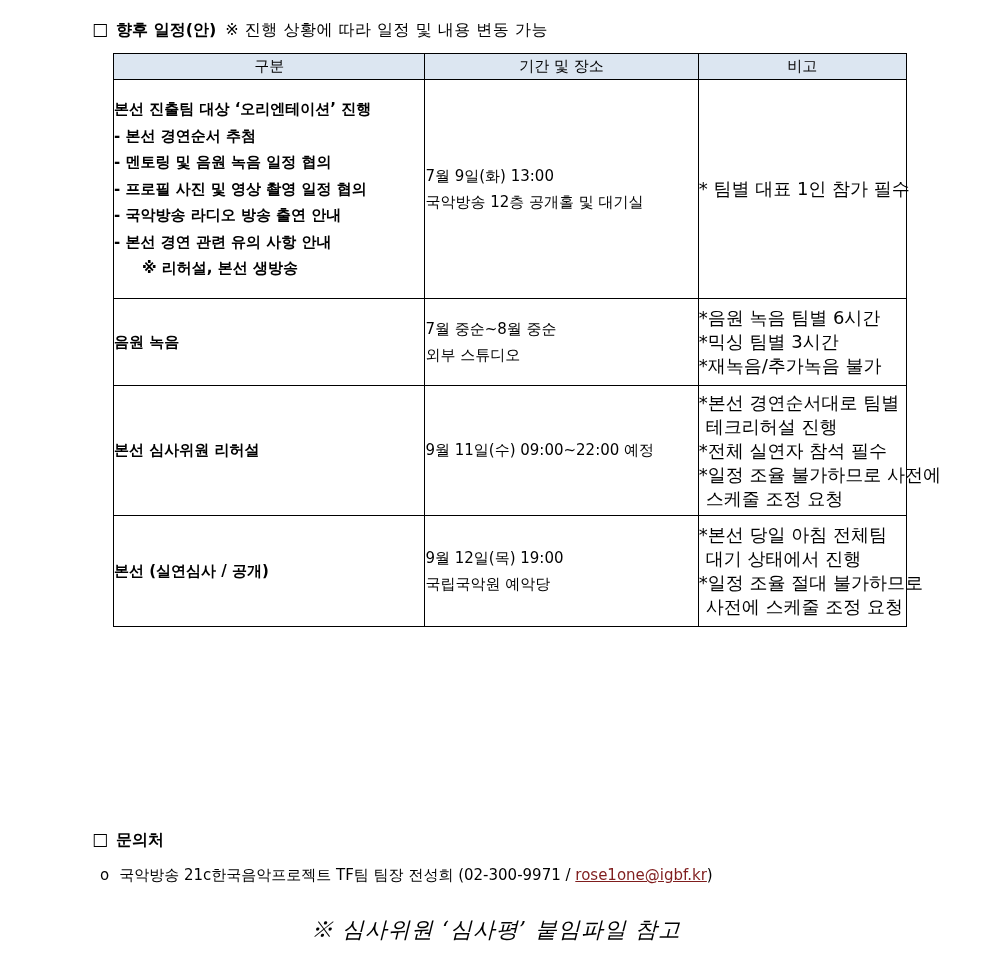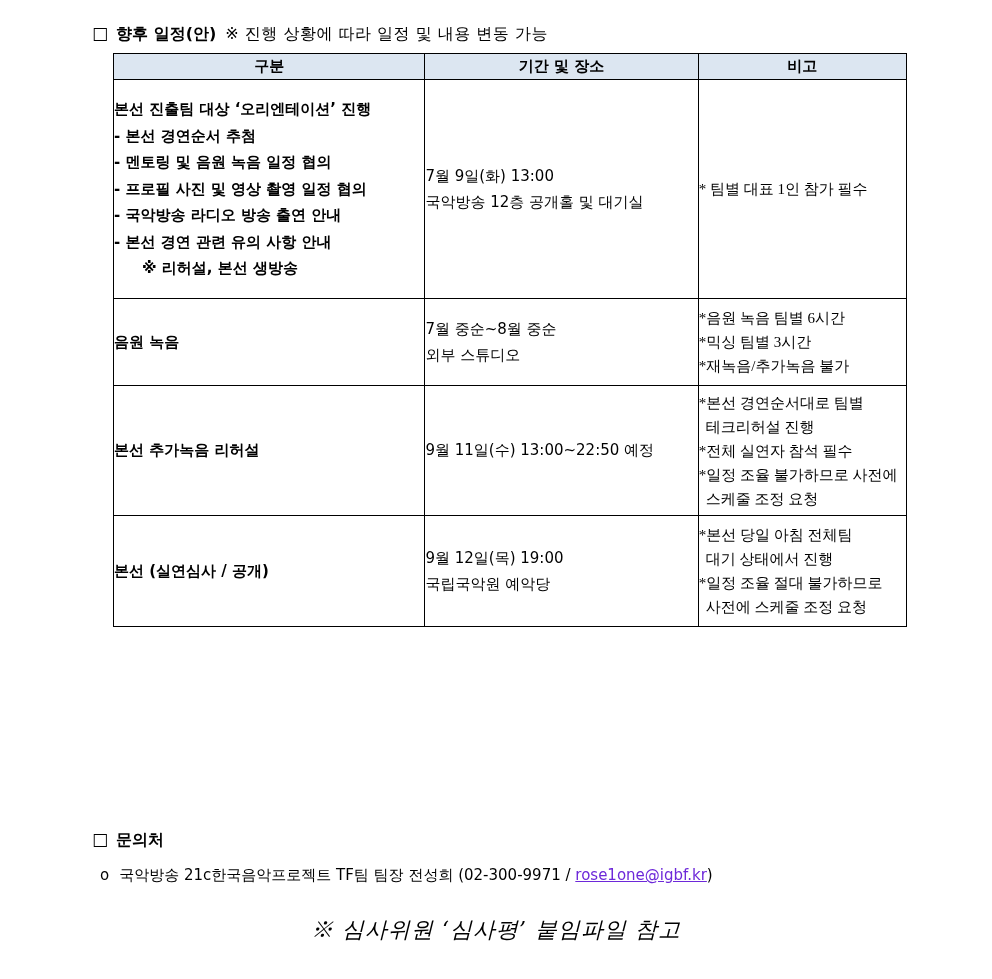--- a/index.html
+++ b/index.html
@@ -3,61 +3,61 @@
 <meta charset="utf-8">
 <style>
   html, body { margin: 0; padding: 0; background: #ffffff; }
   body {
     width: 992px; height: 979px; position: relative; overflow: hidden;
     font-family: "DejaVu Sans", "Liberation Sans", sans-serif;
     color: #000000;
   }
   .section-title {
     position: absolute; left: 92px; top: 18px;
-    font-size: 16px; line-height: 30px; white-space: nowrap;
+    font-size: 16px; line-height: 22px; white-space: nowrap;
   }
   .section-title .box { font-size: 17px; margin-right: 8px; }
   .section-title .bold { font-weight: bold; }
   .section-title .note { margin-left: 4px; letter-spacing: 0.5px; }
 
   table.schedule {
     position: absolute; left: 113px; top: 53px;
     width: 794px; border-collapse: collapse; table-layout: fixed;
     font-size: 15px;
   }
   table.schedule td, table.schedule th {
     border: 1.5px solid #000000; vertical-align: middle; padding: 0;
   }
   table.schedule th {
-    background: #dce6f1; font-weight: bold; height: 25px;
+    background: #dce6f1; font-weight: normal; height: 25px;
     text-align: center; font-size: 15px;
   }
   .c1 { width: 311px; }
   .c2 { width: 273px; }
   .c3 { width: 208px; }
   td.cat { padding-left: 8px; font-weight: bold; }
   td.per { padding-left: 9px; }
-  td.rem { padding-left: 8px; font-size: 15px; font-family: Liberation Serif, serif; }
+  td.rem { padding-left: 8px; font-size: 18px; }
   .line { display: block; line-height: 26.5px; white-space: nowrap; }
   .cat .sub { font-weight: bold; }
   .rem .line { line-height: 24px; }
   .indent { padding-left: 28px; }
   .rem .cont { padding-left: 7px; }
 
   .contact-title {
     position: absolute; left: 92px; top: 829px;
     font-size: 16px; font-weight: bold; white-space: nowrap;
   }
   .contact-title .box { font-weight: normal; margin-right: 8px; font-size: 17px; }
   .contact-line {
     position: absolute; left: 100px; top: 866px;
     font-size: 15px; white-space: nowrap;
   }
   .contact-line .bullet { margin-right: 10px; }
-  .contact-line a { color: #6d28d9; text-decoration: underline; }
+  .contact-line a { color: #7f1d1d; text-decoration: underline; }
   .footer-note {
     position: absolute; left: 0; width: 992px; top: 915px;
     text-align: center; font-size: 22px; font-style: italic;
     font-family: "DejaVu Serif", "Liberation Serif", serif;
     letter-spacing: 1px;
   }
 </style>
 </head>
 <body>
 
@@ -113,24 +113,24 @@
       <td class="rem">
         <span class="line">*음원 녹음 팀별 6시간</span>
         <span class="line">*믹싱 팀별 3시간</span>
         <span class="line">*재녹음/추가녹음 불가</span>
       </td>
     </tr>
 
 
     <tr style="height:130px;">
       <td class="cat">
-        <span class="line">본선 추가녹음 리허설</span>
+        <span class="line">본선 심사위원 리허설</span>
       </td>
       <td class="per">
-        <span class="line">9월 11일(수) 13:00~22:50 예정</span>
+        <span class="line">9월 11일(수) 09:00~22:00 예정</span>
       </td>
       <td class="rem">
         <span class="line">*본선 경연순서대로 팀별</span>
         <span class="line cont">테크리허설 진행</span>
         <span class="line">*전체 실연자 참석 필수</span>
         <span class="line">*일정 조율 불가하므로 사전에</span>
         <span class="line cont">스케줄 조정 요청</span>
       </td>
     </tr>
 

